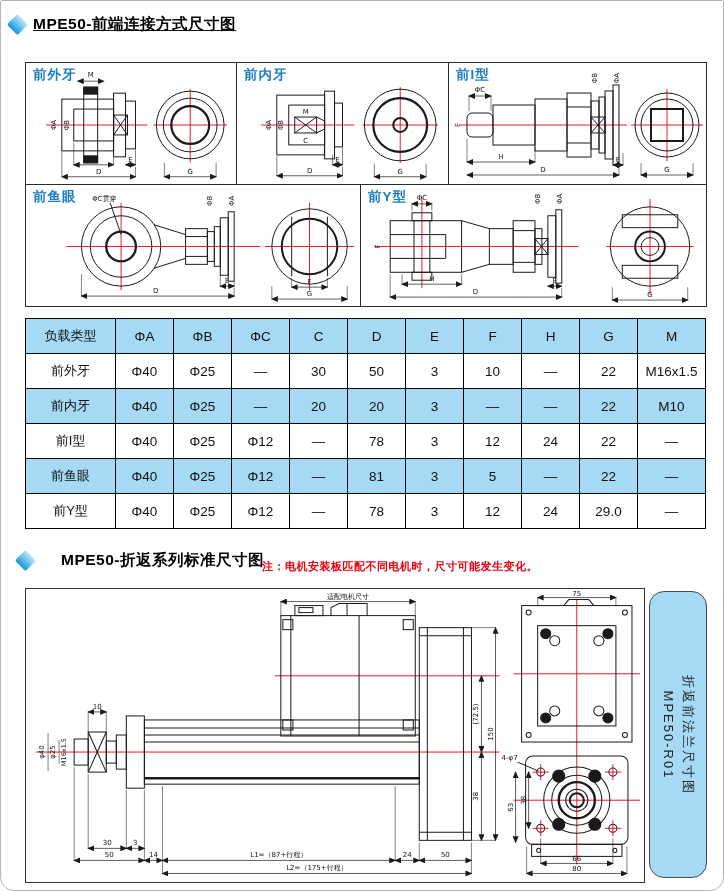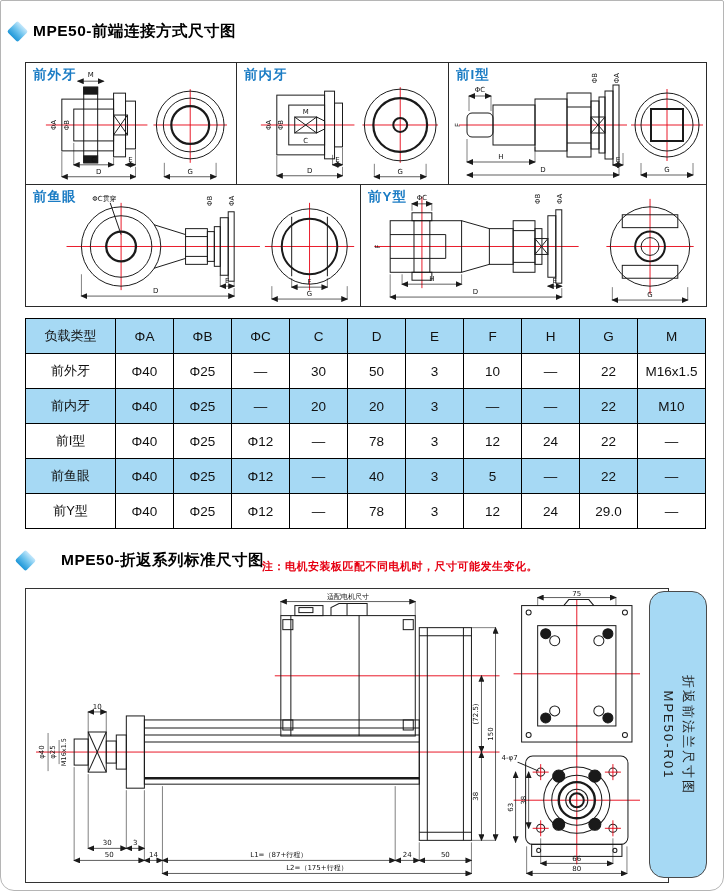--- a/index.html
+++ b/index.html
@@ -19,21 +19,21 @@
   .cell.bT{border-top:1.2px solid #2a2a2a;}
   .cell svg{position:absolute;inset:0;width:100%;height:100%;}
   .plabel{position:absolute;left:7px;top:3px;font-size:13.5px;font-weight:bold;color:#1b7cc4;letter-spacing:1px;}
 
   table.dim-table{position:absolute;left:25px;top:318px;width:680px;border-collapse:collapse;
                   table-layout:fixed;font-size:13.5px;}
   .dim-table td{border:1.2px solid #000;text-align:center;height:34px;padding:0;}
   .dim-table tr.blue td{background:#a6d9f4;}
   .dim-table td.lt{font-size:13px;}
 
-  .draw-box{position:absolute;left:25px;top:588px;width:618px;height:293px;border:1.4px solid #333;background:#fff;padding-left:24px;}
+  .draw-box{position:absolute;left:25px;top:588px;width:618px;height:293px;border:1.4px solid #333;background:#fff;}
   .draw-box svg{position:absolute;inset:2px;width:612px;height:287px;}
 
   .side-tab{position:absolute;left:649px;top:591px;width:58px;height:287px;background:#a6d9f4;
             border:1.4px solid #4a4a4a;border-radius:15px;box-sizing:border-box;}
   .tab-rot{position:absolute;top:50%;left:50%;transform:translate(-50%,-50%) rotate(90deg);
            white-space:nowrap;text-align:center;font-size:13px;font-weight:500;color:#222;
            letter-spacing:2px;line-height:1.5;}
 
   svg text{font-family:"DejaVu Sans","Liberation Sans",sans-serif;}
   .g1{stroke:#1a1a1a;fill:none;stroke-width:1;}
@@ -51,21 +51,21 @@
   <div id="page-frame"></div>
 
   <svg width="0" height="0" style="position:absolute" aria-hidden="true">
     <defs>
       <marker id="ar" markerWidth="7" markerHeight="6" refX="6" refY="3" orient="auto-start-reverse" markerUnits="userSpaceOnUse">
         <path d="M0,0 L7,3 L0,6 Z" fill="#1a1a1a"></path>
       </marker>
     </defs>
   </svg>
 
-  <div class="sec-title" style="left:10px;top:21px;">
+  <div class="sec-title" style="left:10px;top:14px;text-decoration:underline;">
     <div class="diamond"></div>
     <h2>MPE50-前端连接方式尺寸图</h2>
   </div>
 
   <div class="panel-box">
 
     <div class="cell bR" style="left:0;top:0;width:211px;height:121px;">
       <svg viewBox="0 0 211 121">
         <line class="red" x1="20" y1="62" x2="122" y2="62"></line>
         <line class="red" x1="128" y1="62" x2="202" y2="62"></line>
@@ -387,21 +387,21 @@
         <td>24</td>
         <td>22</td>
         <td>—</td>
       </tr>
       <tr class="blue">
         <td class="lt">前鱼眼</td>
         <td>Φ40</td>
         <td>Φ25</td>
         <td>Φ12</td>
         <td>—</td>
-        <td>40</td>
+        <td>81</td>
         <td>3</td>
         <td>5</td>
         <td>—</td>
         <td>22</td>
         <td>—</td>
       </tr>
       <tr>
         <td class="lt">前Y型</td>
         <td>Φ40</td>
         <td>Φ25</td>

